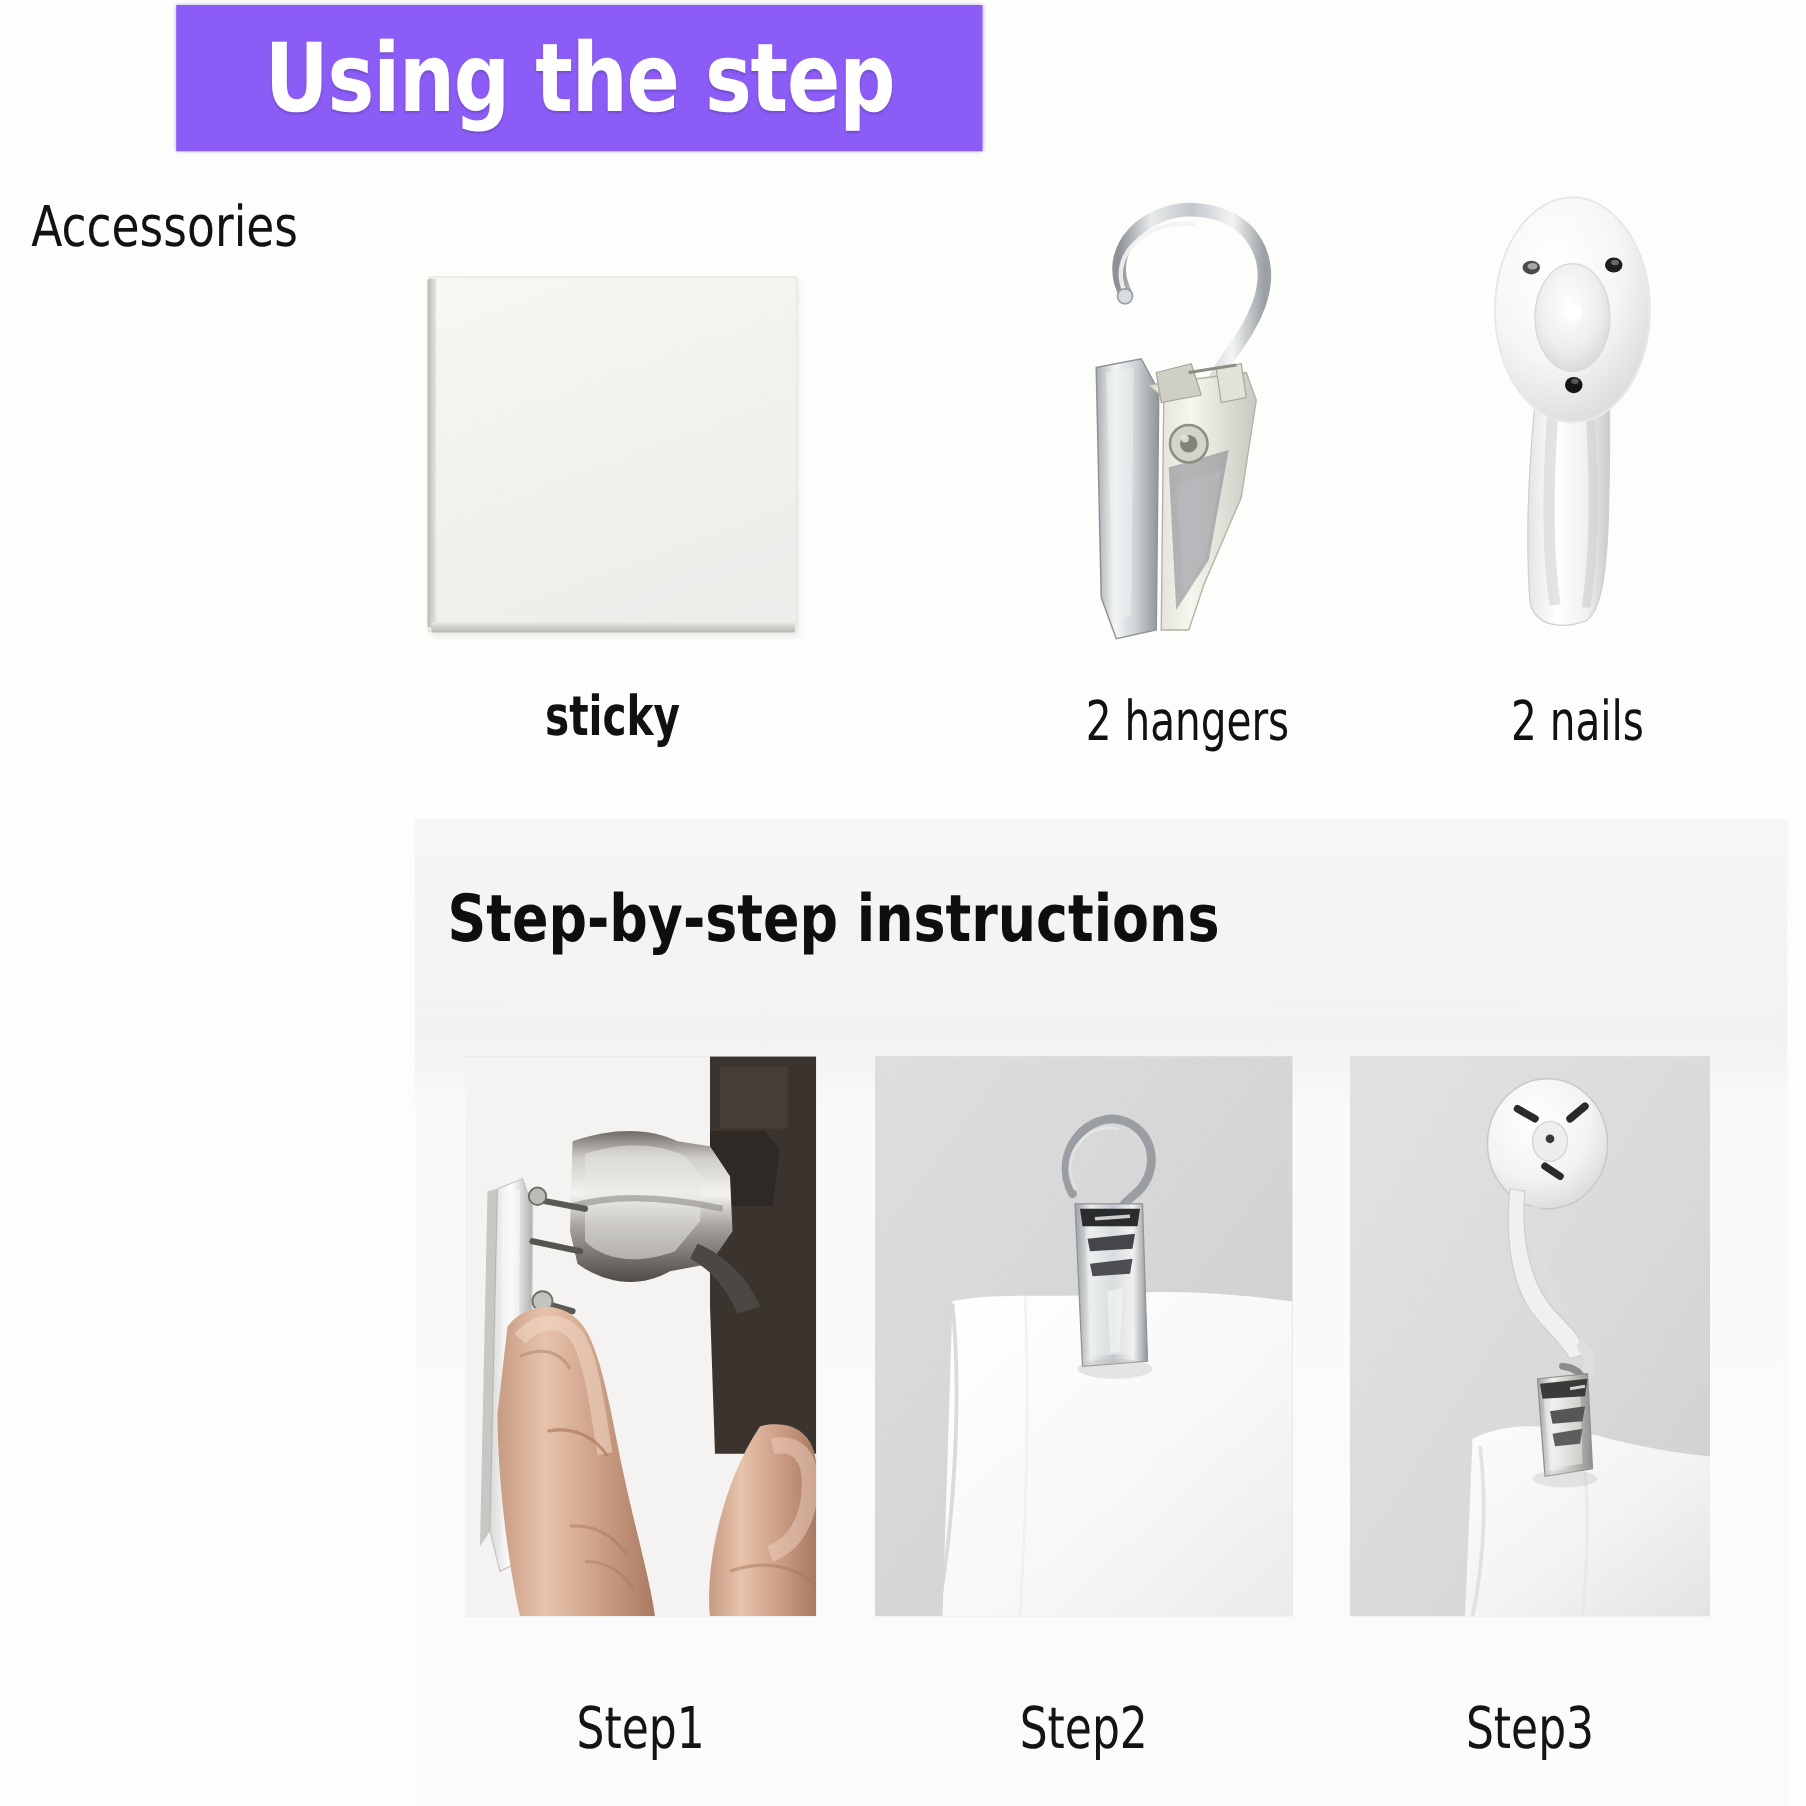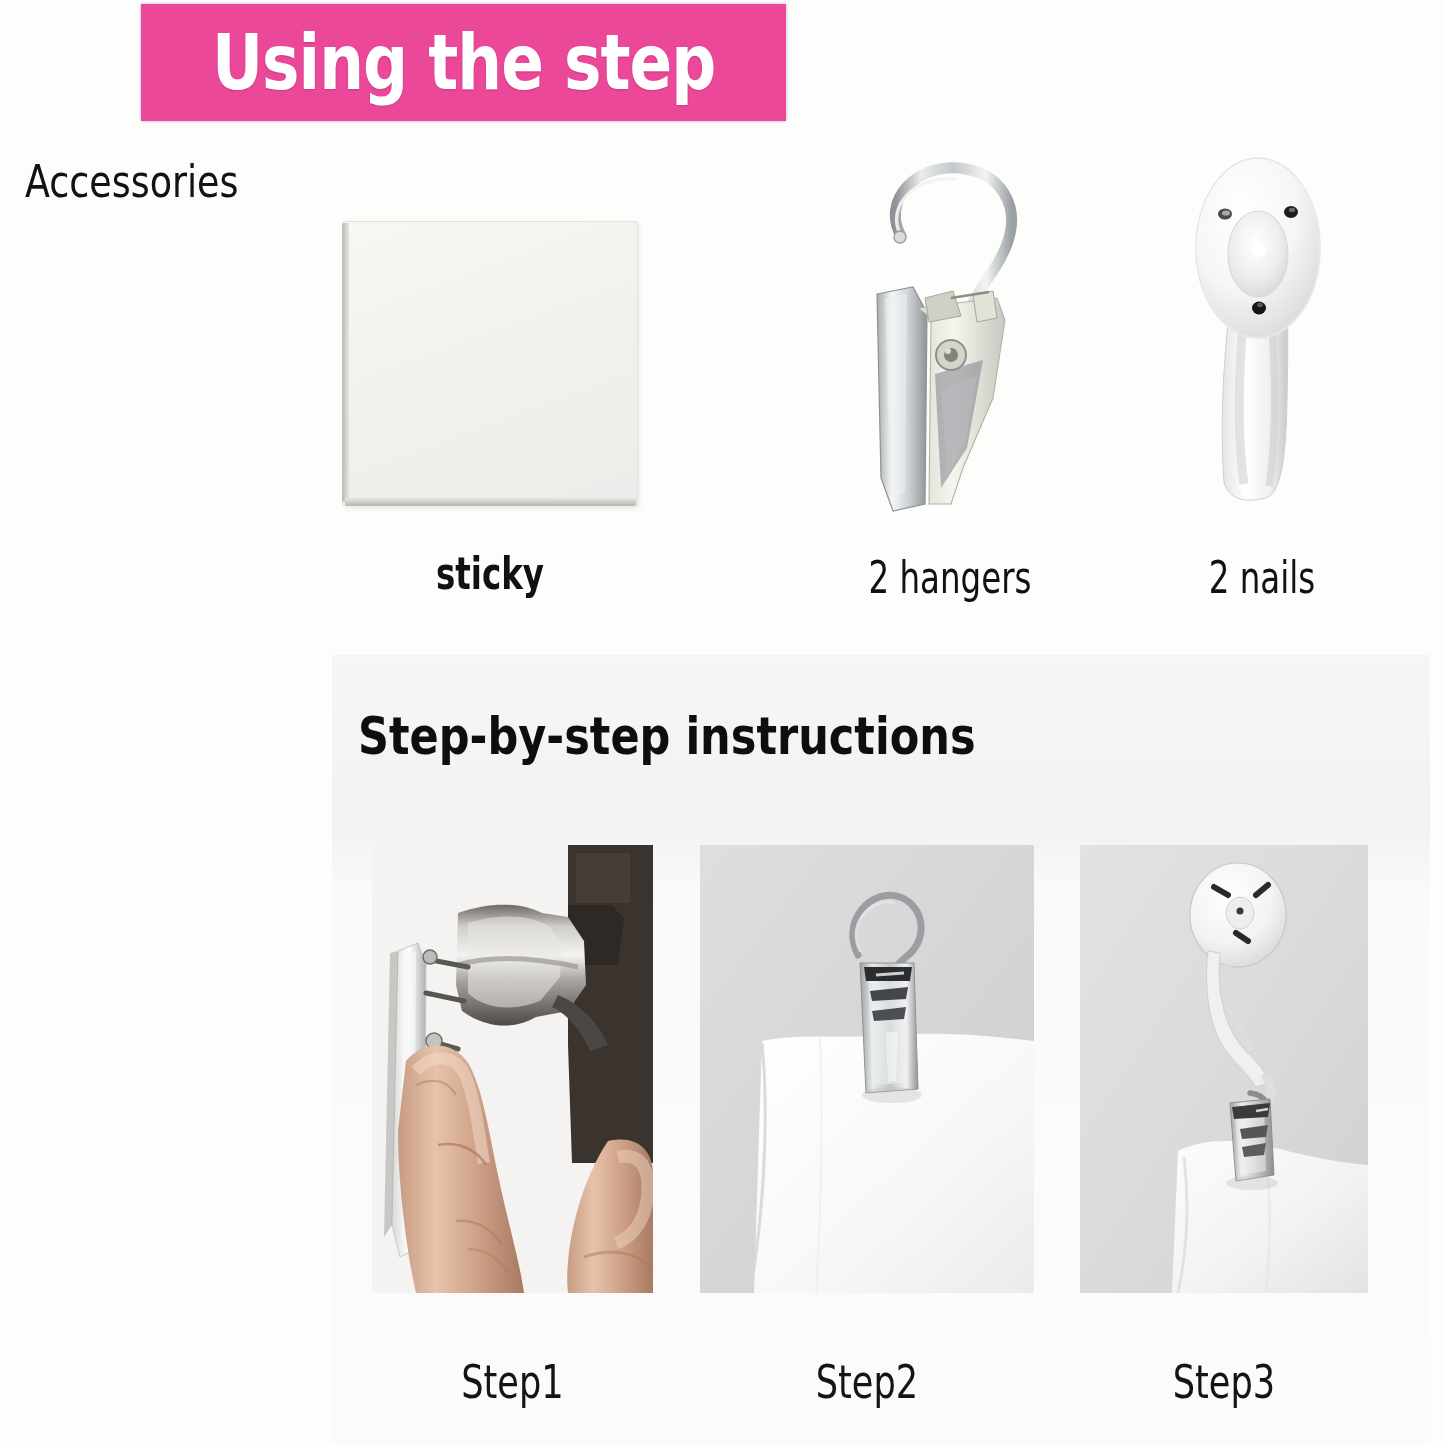--- a/index.html
+++ b/index.html
@@ -21,21 +21,21 @@
     background: #fdfdfb;
   }
 
   
   .title-banner {
     position: absolute;
     left: 141px;
     top: 4px;
     width: 645px;
     height: 117px;
-    background: #ec4899;
+    background: #8b5cf6;
     display: flex;
     align-items: center;
     justify-content: center;
     box-shadow: 0 0 3px rgba(60,20,180,.35);
   }
   .title-text {
     color: #ffffff;
     font-family: "DejaVu Sans Condensed", "Liberation Sans Narrow", "Liberation Sans", sans-serif;
     font-weight: 700;
     font-size: 76px;

